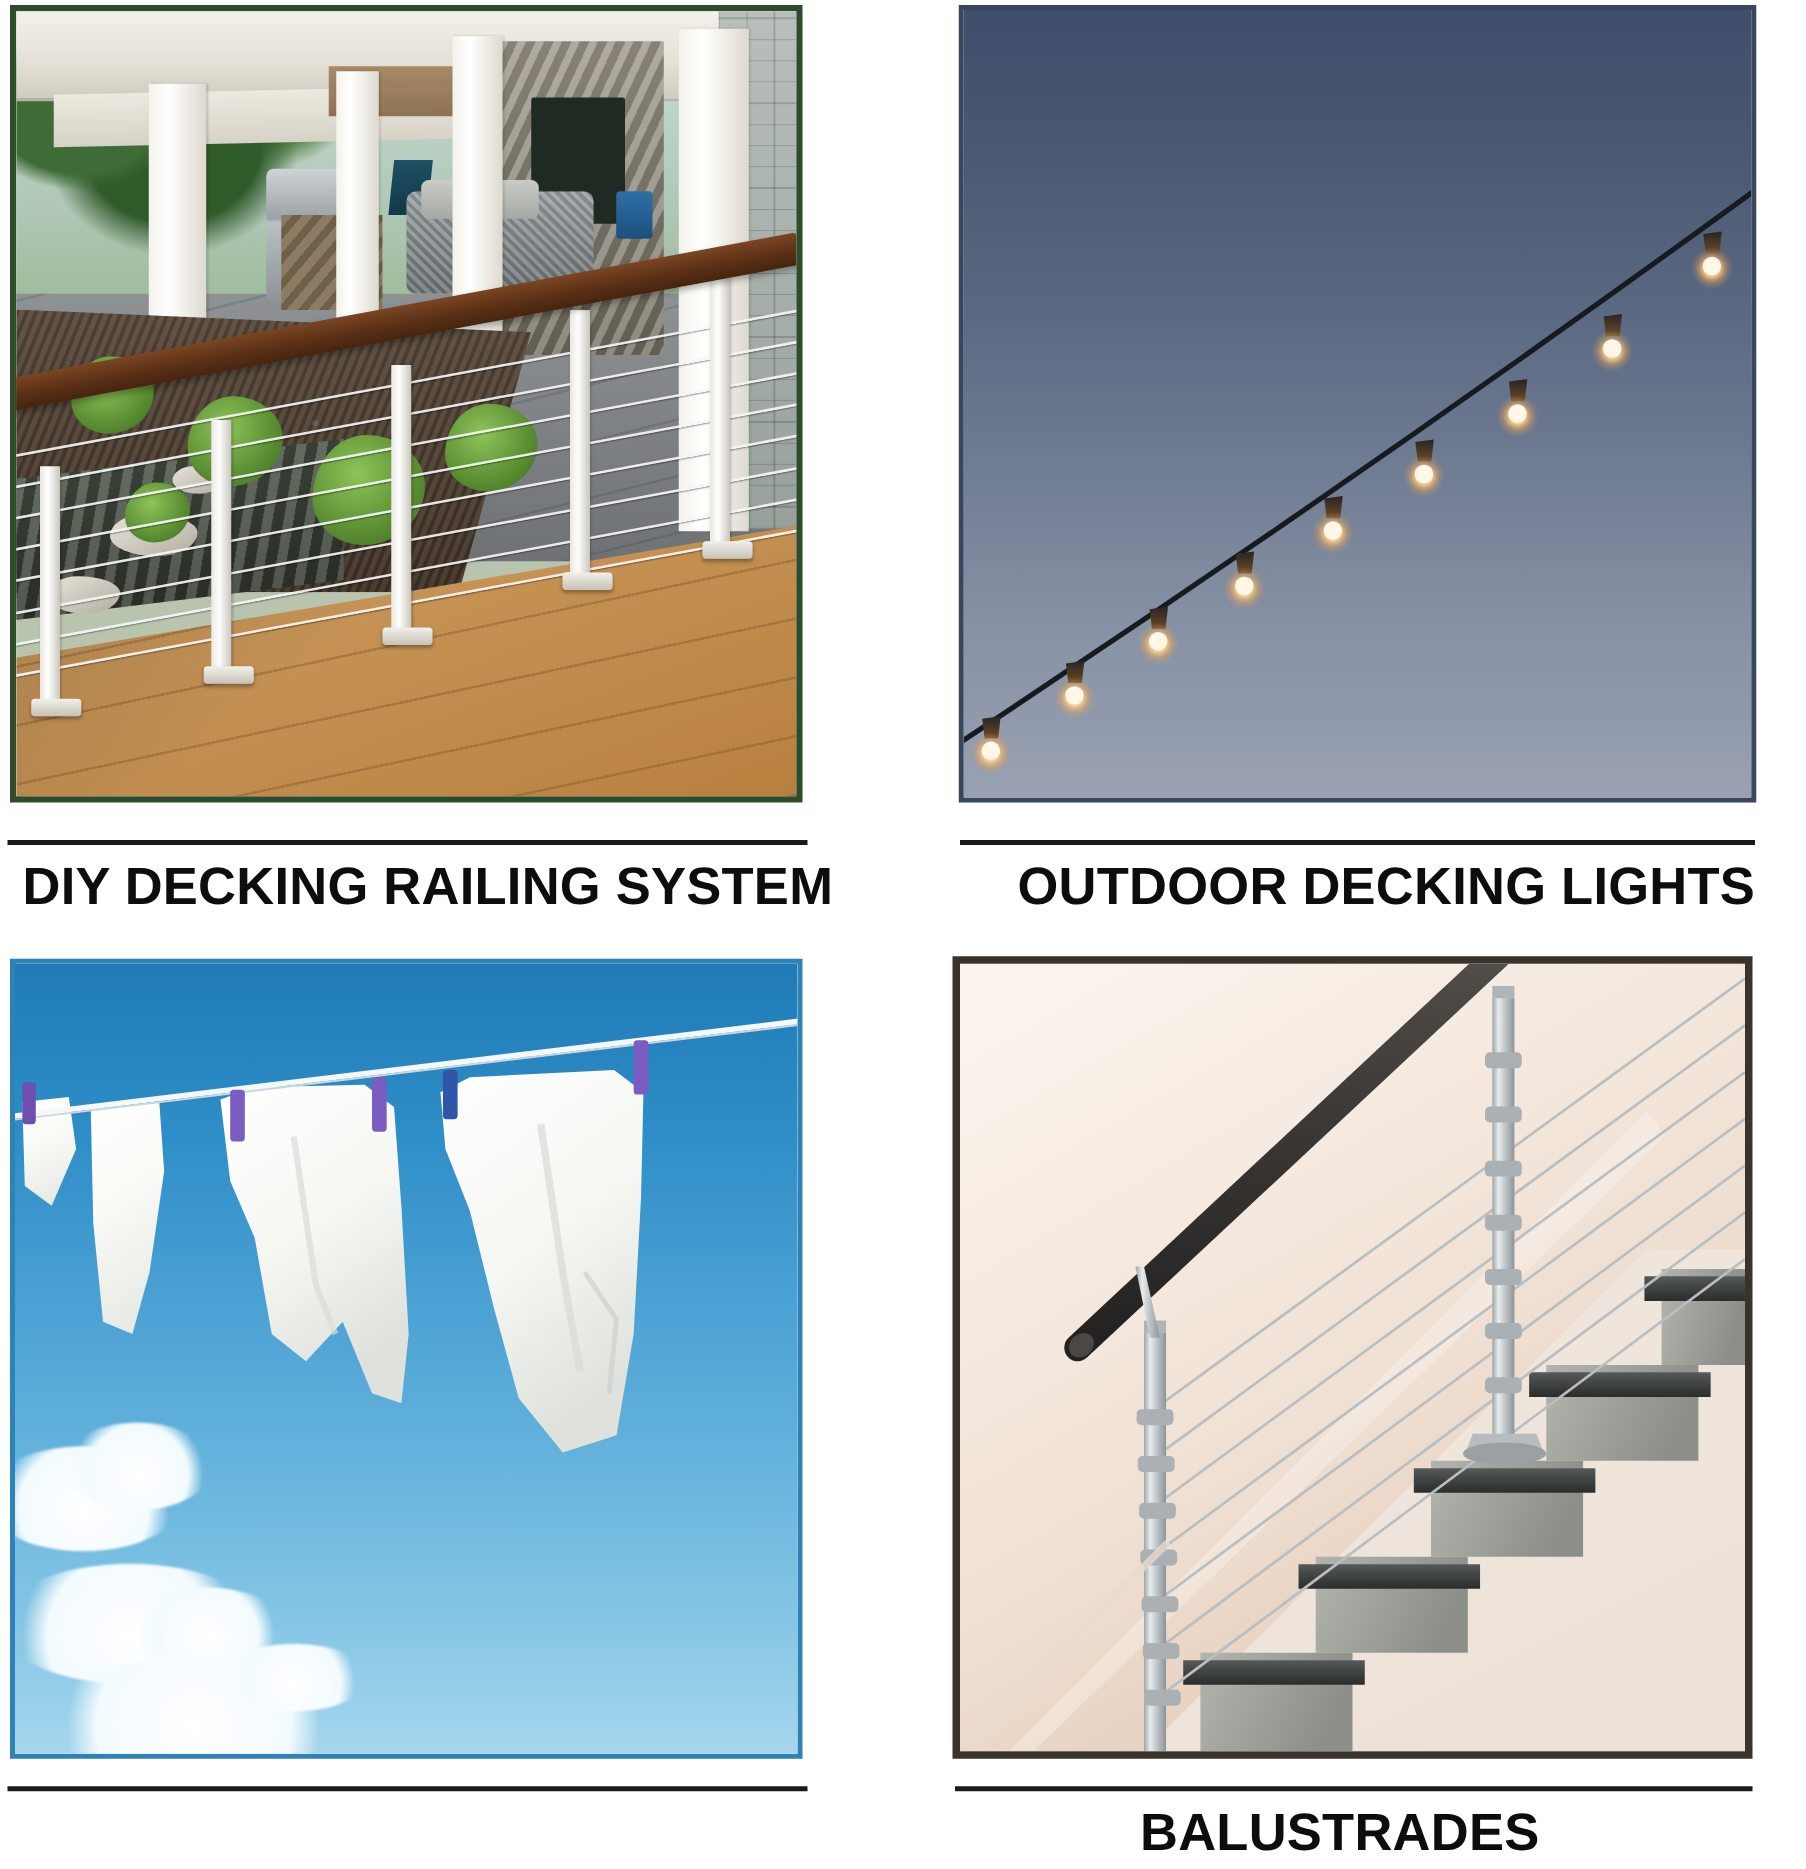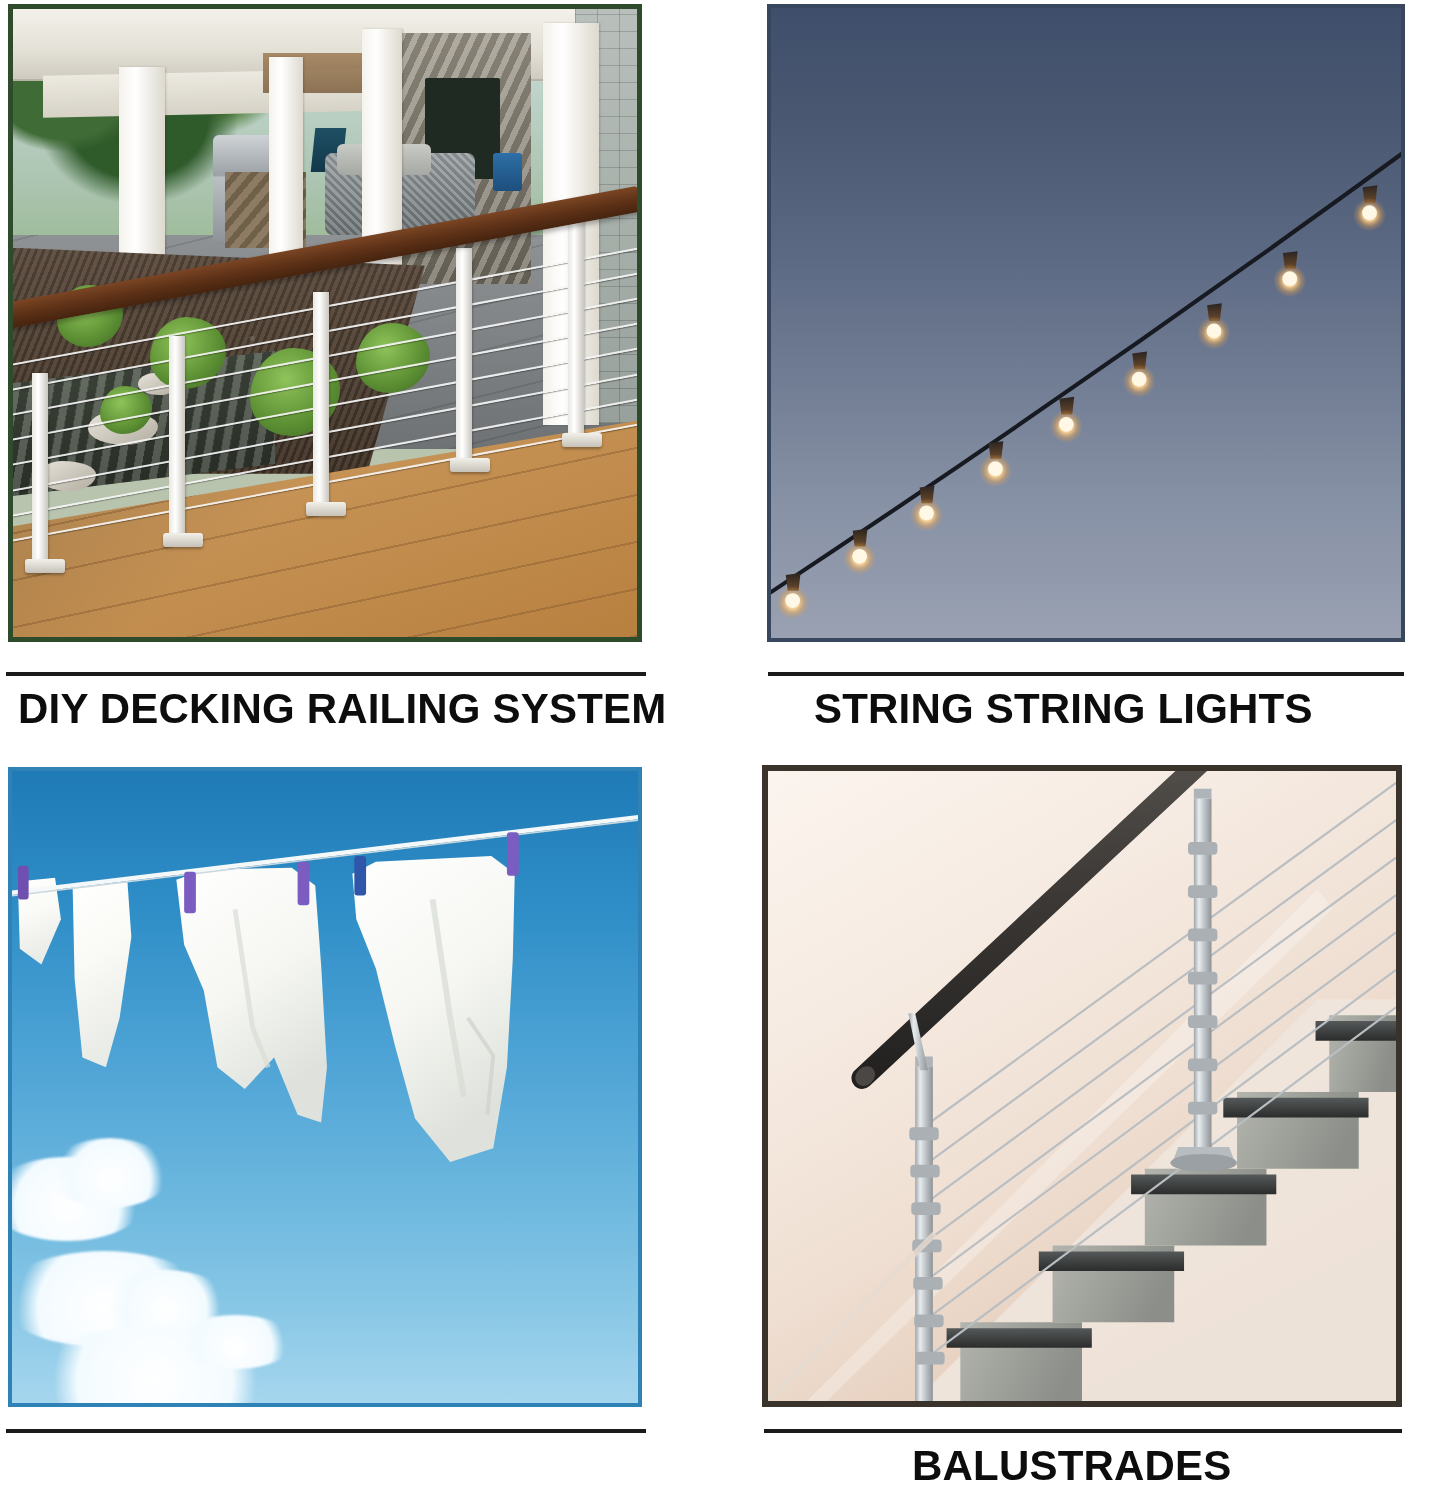--- a/index.html
+++ b/index.html
@@ -457,21 +457,21 @@
                 <path d="M -7 -10 L 8 -12 L 6 6 L -5 6 Z" fill="url(#socket)"></path>
                 <circle cx="0" cy="18" r="17" fill="url(#glow)"></circle>
                 <circle cx="0" cy="16" r="7.5" fill="#fff8e6"></circle>
               </g>
             </g>
           </svg>
         </div>
       </div>
     </div>
     <div class="caption-rule"></div>
-    <div class="caption">STRING STRING LIGHTS</div>
+    <div class="caption">OUTDOOR DECKING LIGHTS</div>
   </div>
 
   <div class="cell cell-bl">
     <div class="photo">
       <div class="photo-inner">
         <div class="clothes">
           <div class="cloud cl1"></div>
           <div class="cloud cl2"></div>
           <div class="cloud cl3"></div>
           <div class="cloud cl4"></div>

